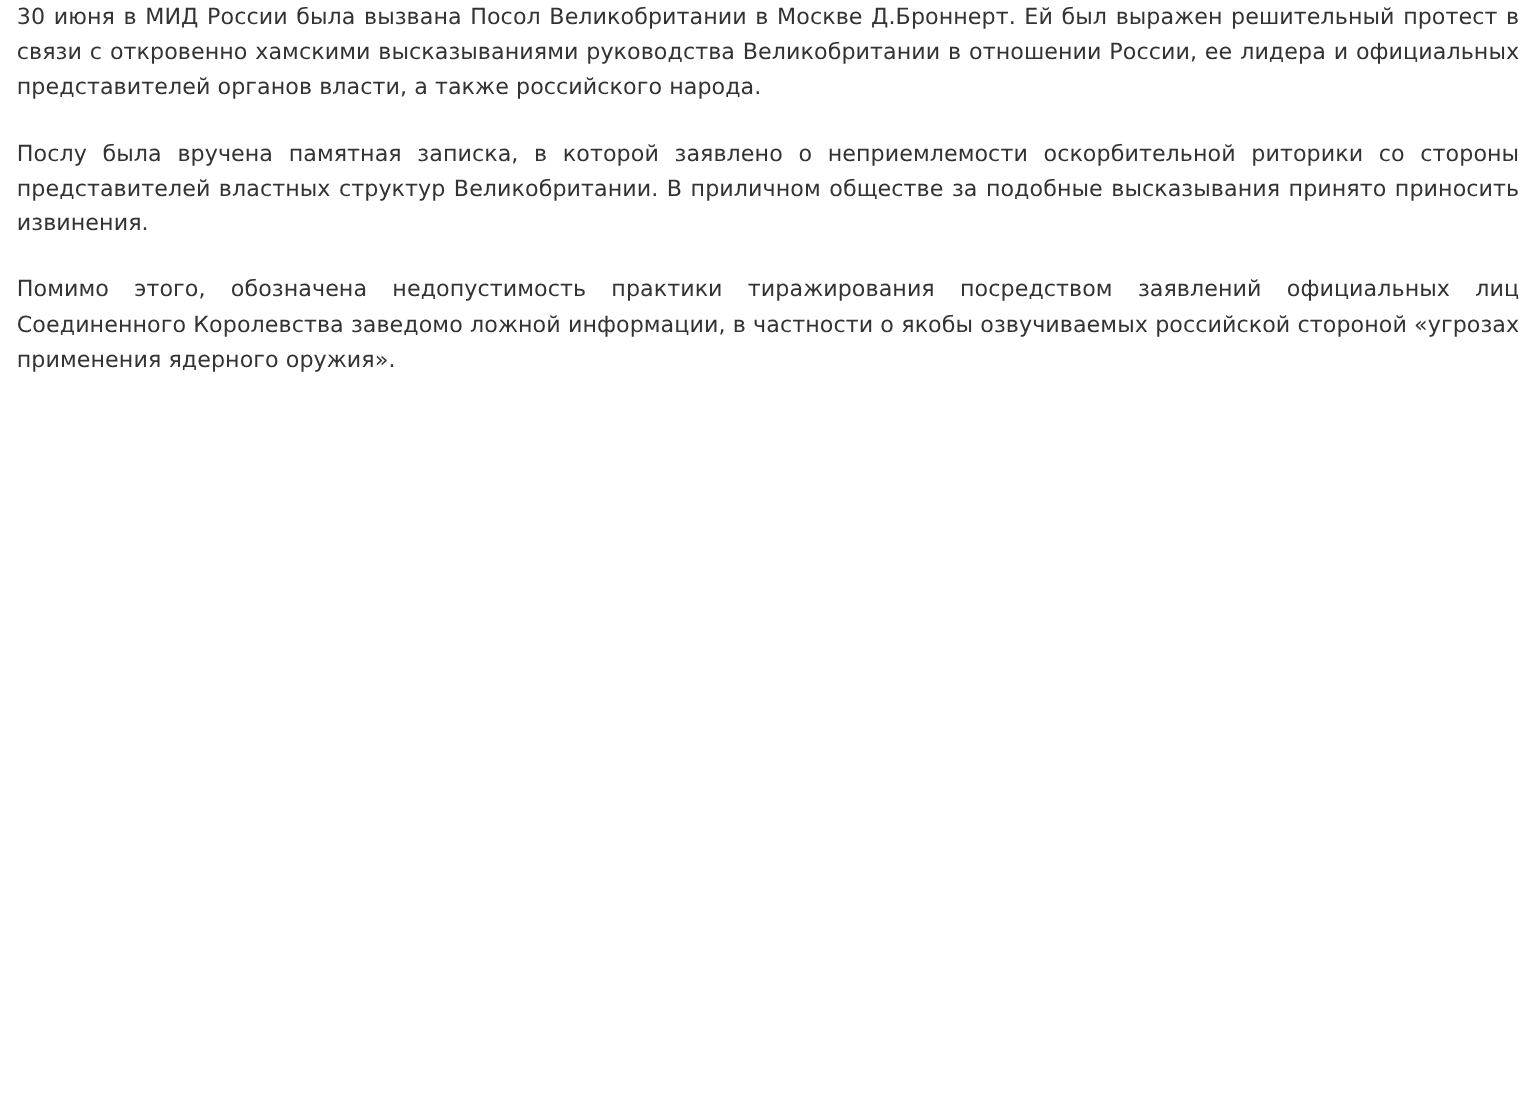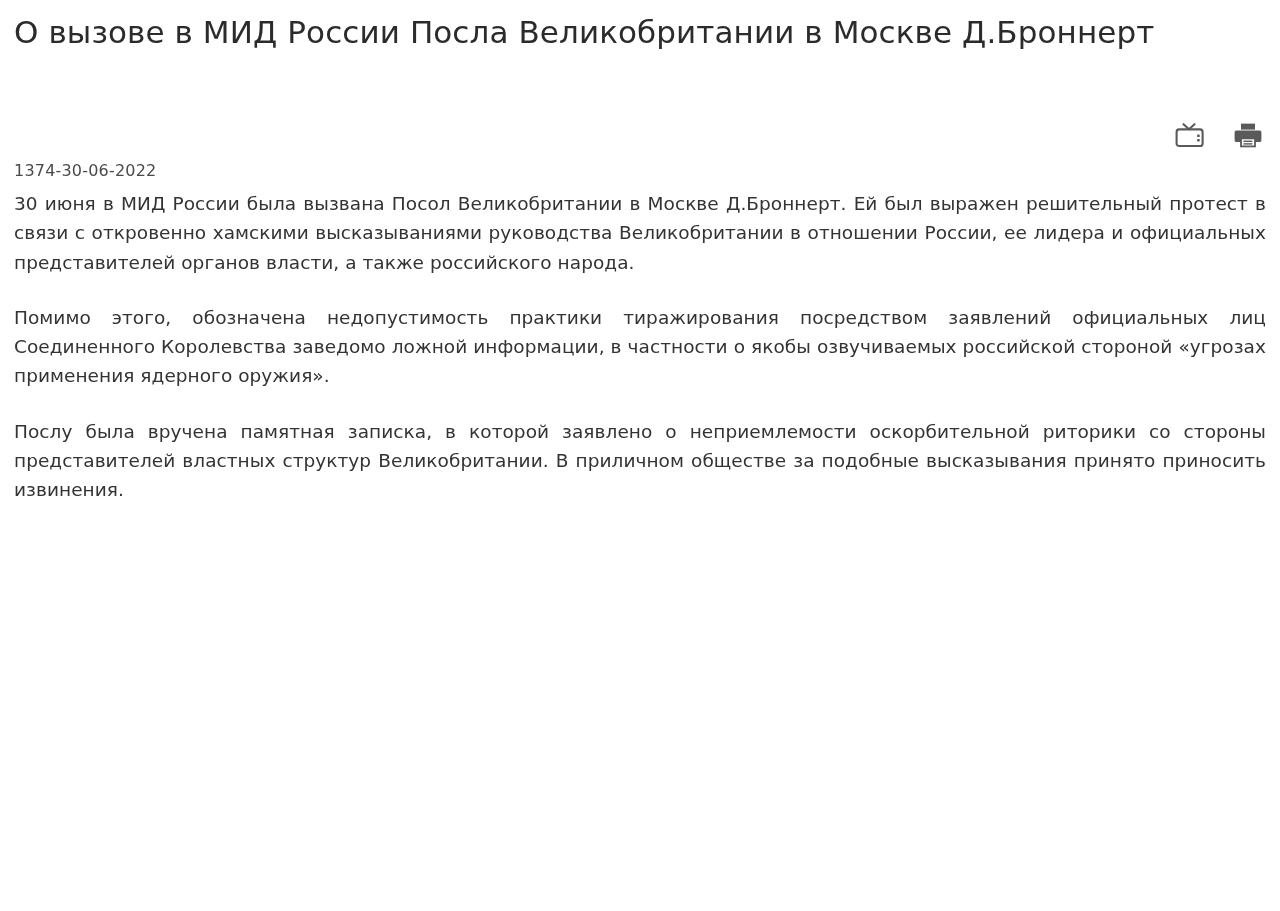--- a/index.html
+++ b/index.html
@@ -82,46 +82,22 @@
   }
   .body-text p:last-child {
     margin-bottom: 0;
   }
 </style>
 </head>
 <body>
 
 <div class="page">
 
-  <h1 class="doc-title">О вызове в МИД России Посла Великобритании в Москве Д.Броннерт</h1>
 
-  <div class="meta-row">
-    <div class="doc-number">1374-30-06-2022</div>
-
-    <div class="actions">
-      <span class="action-icon" title="video">
-        <svg width="30" height="26" viewBox="0 0 30 26" fill="none" xmlns="http://www.w3.org/2000/svg">
-          <path d="M8.5 2.2L14 7.2L19.5 2.2" stroke="#5a5a5a" stroke-width="2.1" stroke-linecap="round" stroke-linejoin="round"></path>
-          <rect x="1.6" y="7.4" width="26" height="16.6" rx="2.6" stroke="#5a5a5a" stroke-width="2.1"></rect>
-          <rect x="22.1" y="12.4" width="2.6" height="2.6" rx="0.6" fill="#5a5a5a"></rect>
-          <rect x="22.1" y="17.0" width="2.6" height="2.6" rx="0.6" fill="#5a5a5a"></rect>
-        </svg>
-      </span>
-      <span class="action-icon" title="print">
-        <svg width="28" height="26" viewBox="0 0 28 26" fill="none" xmlns="http://www.w3.org/2000/svg">
-          <rect x="7" y="1.6" width="14" height="6" fill="#5a5a5a"></rect>
-          <path d="M2.4 8.6H25.6C26.6 8.6 27.4 9.4 27.4 10.4V18.2C27.4 19.2 26.6 20 25.6 20H2.4C1.4 20 0.6 19.2 0.6 18.2V10.4C0.6 9.4 1.4 8.6 2.4 8.6Z" fill="#5a5a5a"></path>
-          <rect x="7" y="16.4" width="14" height="8" fill="#ffffff" stroke="#5a5a5a" stroke-width="1.8"></rect>
-          <rect x="9.4" y="18.6" width="9" height="1.4" fill="#5a5a5a"></rect>
-          <rect x="9.4" y="21.2" width="9" height="1.4" fill="#5a5a5a"></rect>
-        </svg>
-      </span>
-    </div>
-  </div>
 
 
   <div class="body-text">
     <p>30 июня в МИД России была вызвана Посол Великобритании в Москве Д.Броннерт. Ей был выражен решительный протест в связи с откровенно хамскими высказываниями руководства Великобритании в отношении России, ее лидера и официальных представителей органов власти, а также российского народа.</p>
+    <p>Послу была вручена памятная записка, в которой заявлено о неприемлемости оскорбительной риторики со стороны представителей властных структур Великобритании. В приличном обществе за подобные высказывания принято приносить извинения.</p>
     <p>Помимо этого, обозначена недопустимость практики тиражирования посредством заявлений официальных лиц Соединенного Королевства заведомо ложной информации, в частности о якобы озвучиваемых российской стороной «угрозах применения ядерного оружия».</p>
-    <p>Послу была вручена памятная записка, в которой заявлено о неприемлемости оскорбительной риторики со стороны представителей властных структур Великобритании. В приличном обществе за подобные высказывания принято приносить извинения.</p>
   </div>
 
 </div>
 
 </body></html>

